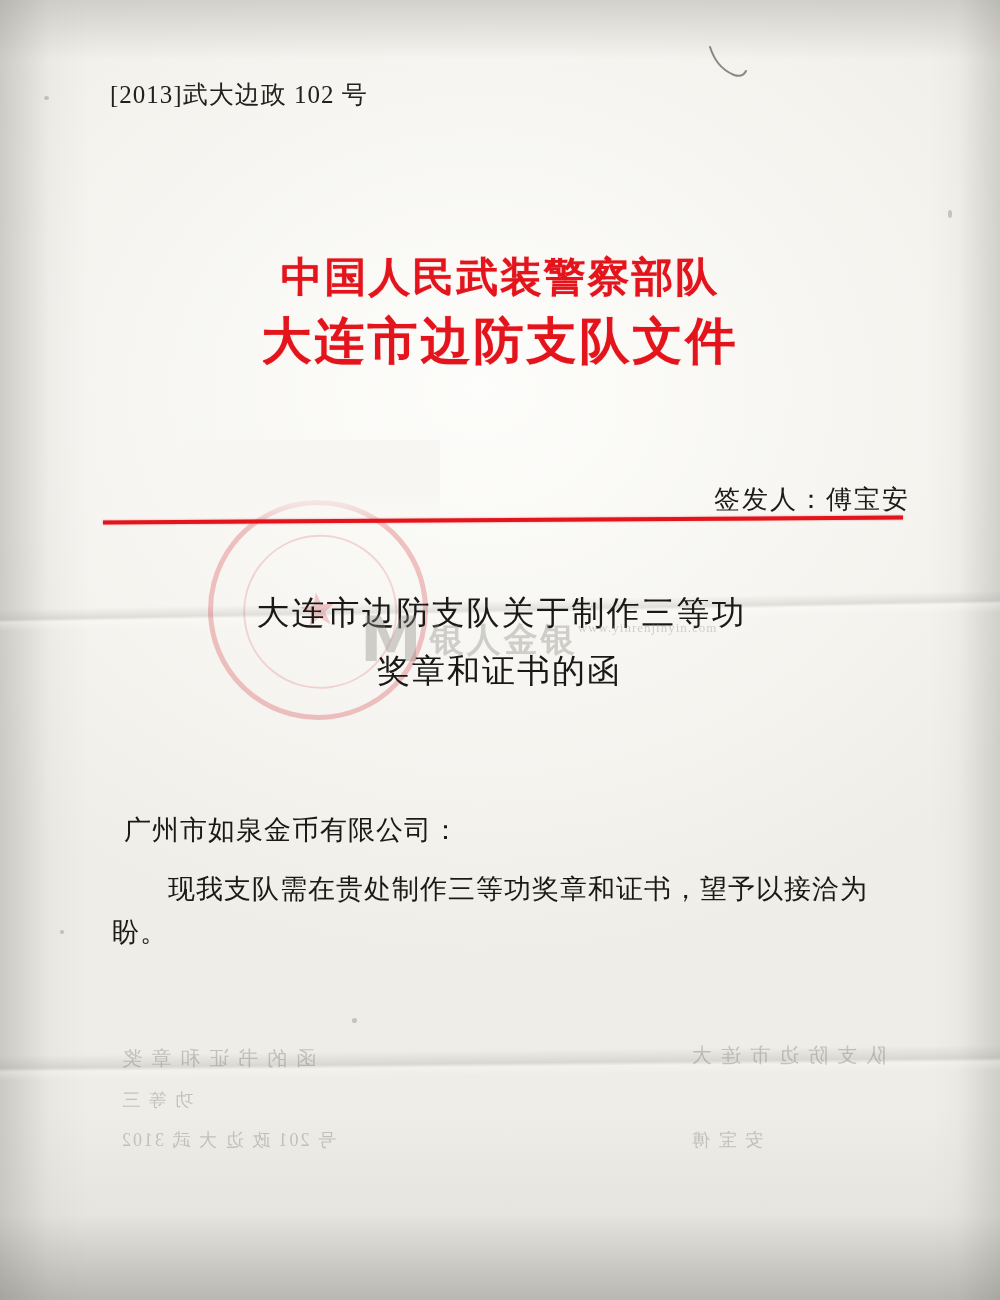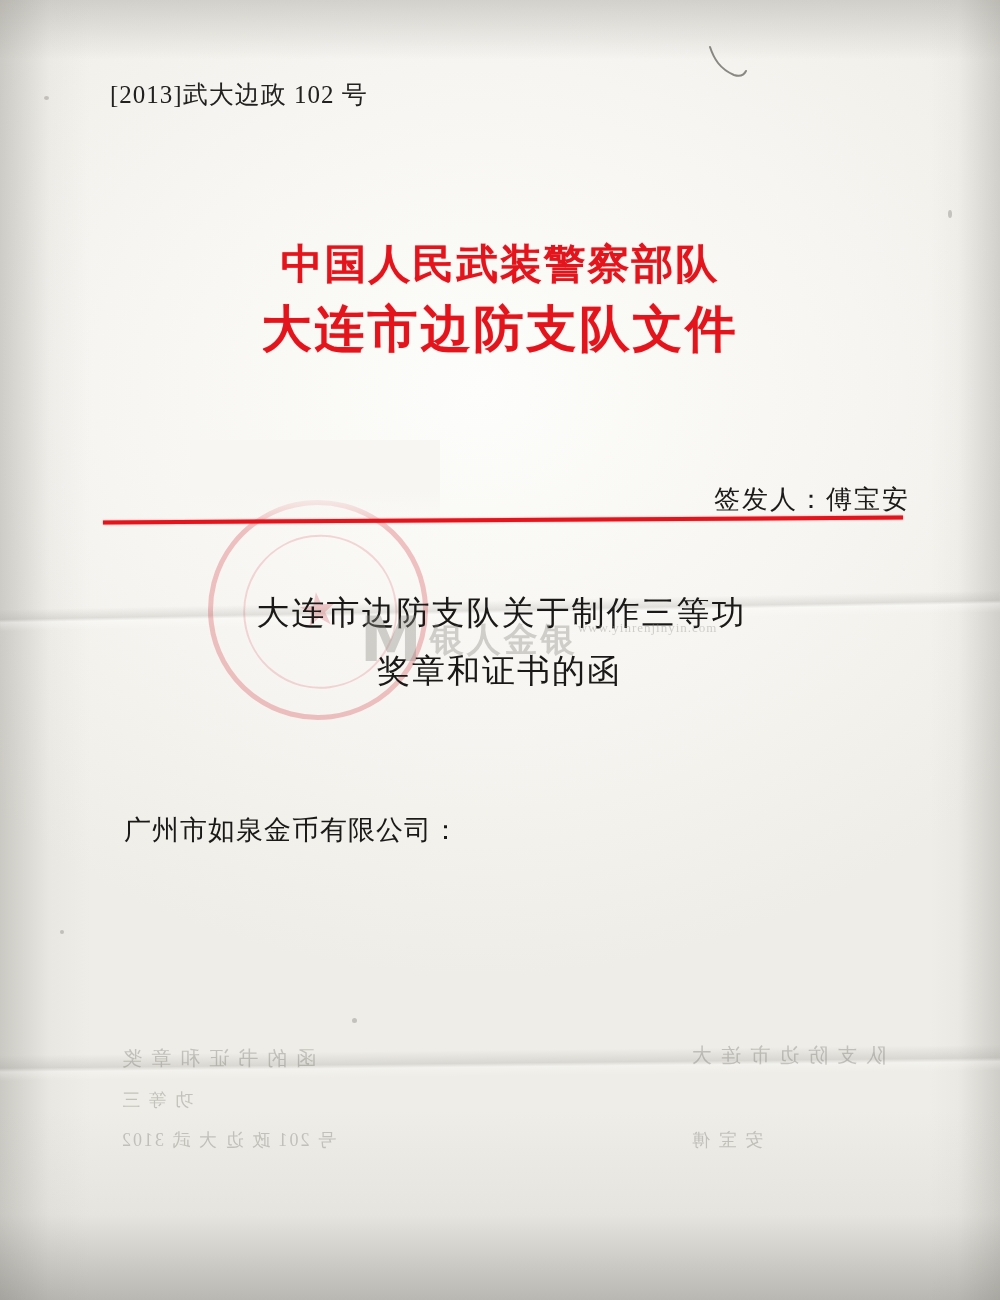--- a/index.html
+++ b/index.html
@@ -71,26 +71,26 @@
     font-size: 25px;
     letter-spacing: 1px;
     color: #23211f;
     font-family: "Liberation Serif", "DejaVu Serif", serif;
     white-space: nowrap;
   }
 
   .letterhead {
     position: absolute;
     left: 0;
-    top: 240px;
+    top: 256px;
     width: 1000px;
     text-align: center;
     color: #e3141b;
     font-weight: bold;
-    font-family: Liberation Sans, sans-serif;
+    font-family: Liberation Mono, monospace;
     text-shadow: 0 0 1px rgba(227,20,27,.55);
   }
   .letterhead .line1 {
     font-size: 41px;
     letter-spacing: 2px;
     line-height: 1.18;
     transform: scaleX(1.02);
   }
   .letterhead .line2 {
     font-size: 50px;
@@ -309,20 +309,21 @@
   <div class="watermark">
     <div class="wm-mark">M</div>
     <div class="wm-text">
       <span class="wm-cn">银人金银</span>
       <span class="wm-en">www.yinrenjinyin.com</span>
     </div>
   </div>
 
   <div class="recipient">广州市如泉金币有限公司：</div>
 
+  <div class="body-text">现我支队需在贵处制作三等功奖章和证书，望予以接洽为盼。</div>
 
   <div class="bleed bleed-1">函 的 书 证 和 章 奖</div>
   <div class="bleed bleed-2">功 等 三</div>
   <div class="bleed bleed-3">号 201 政 边 大 武 3102</div>
   <div class="bleed bleed-4">队 支 防 边 市 连 大</div>
   <div class="bleed bleed-5">安 宝 傅</div>
 
 </div>
 
 </body></html>

